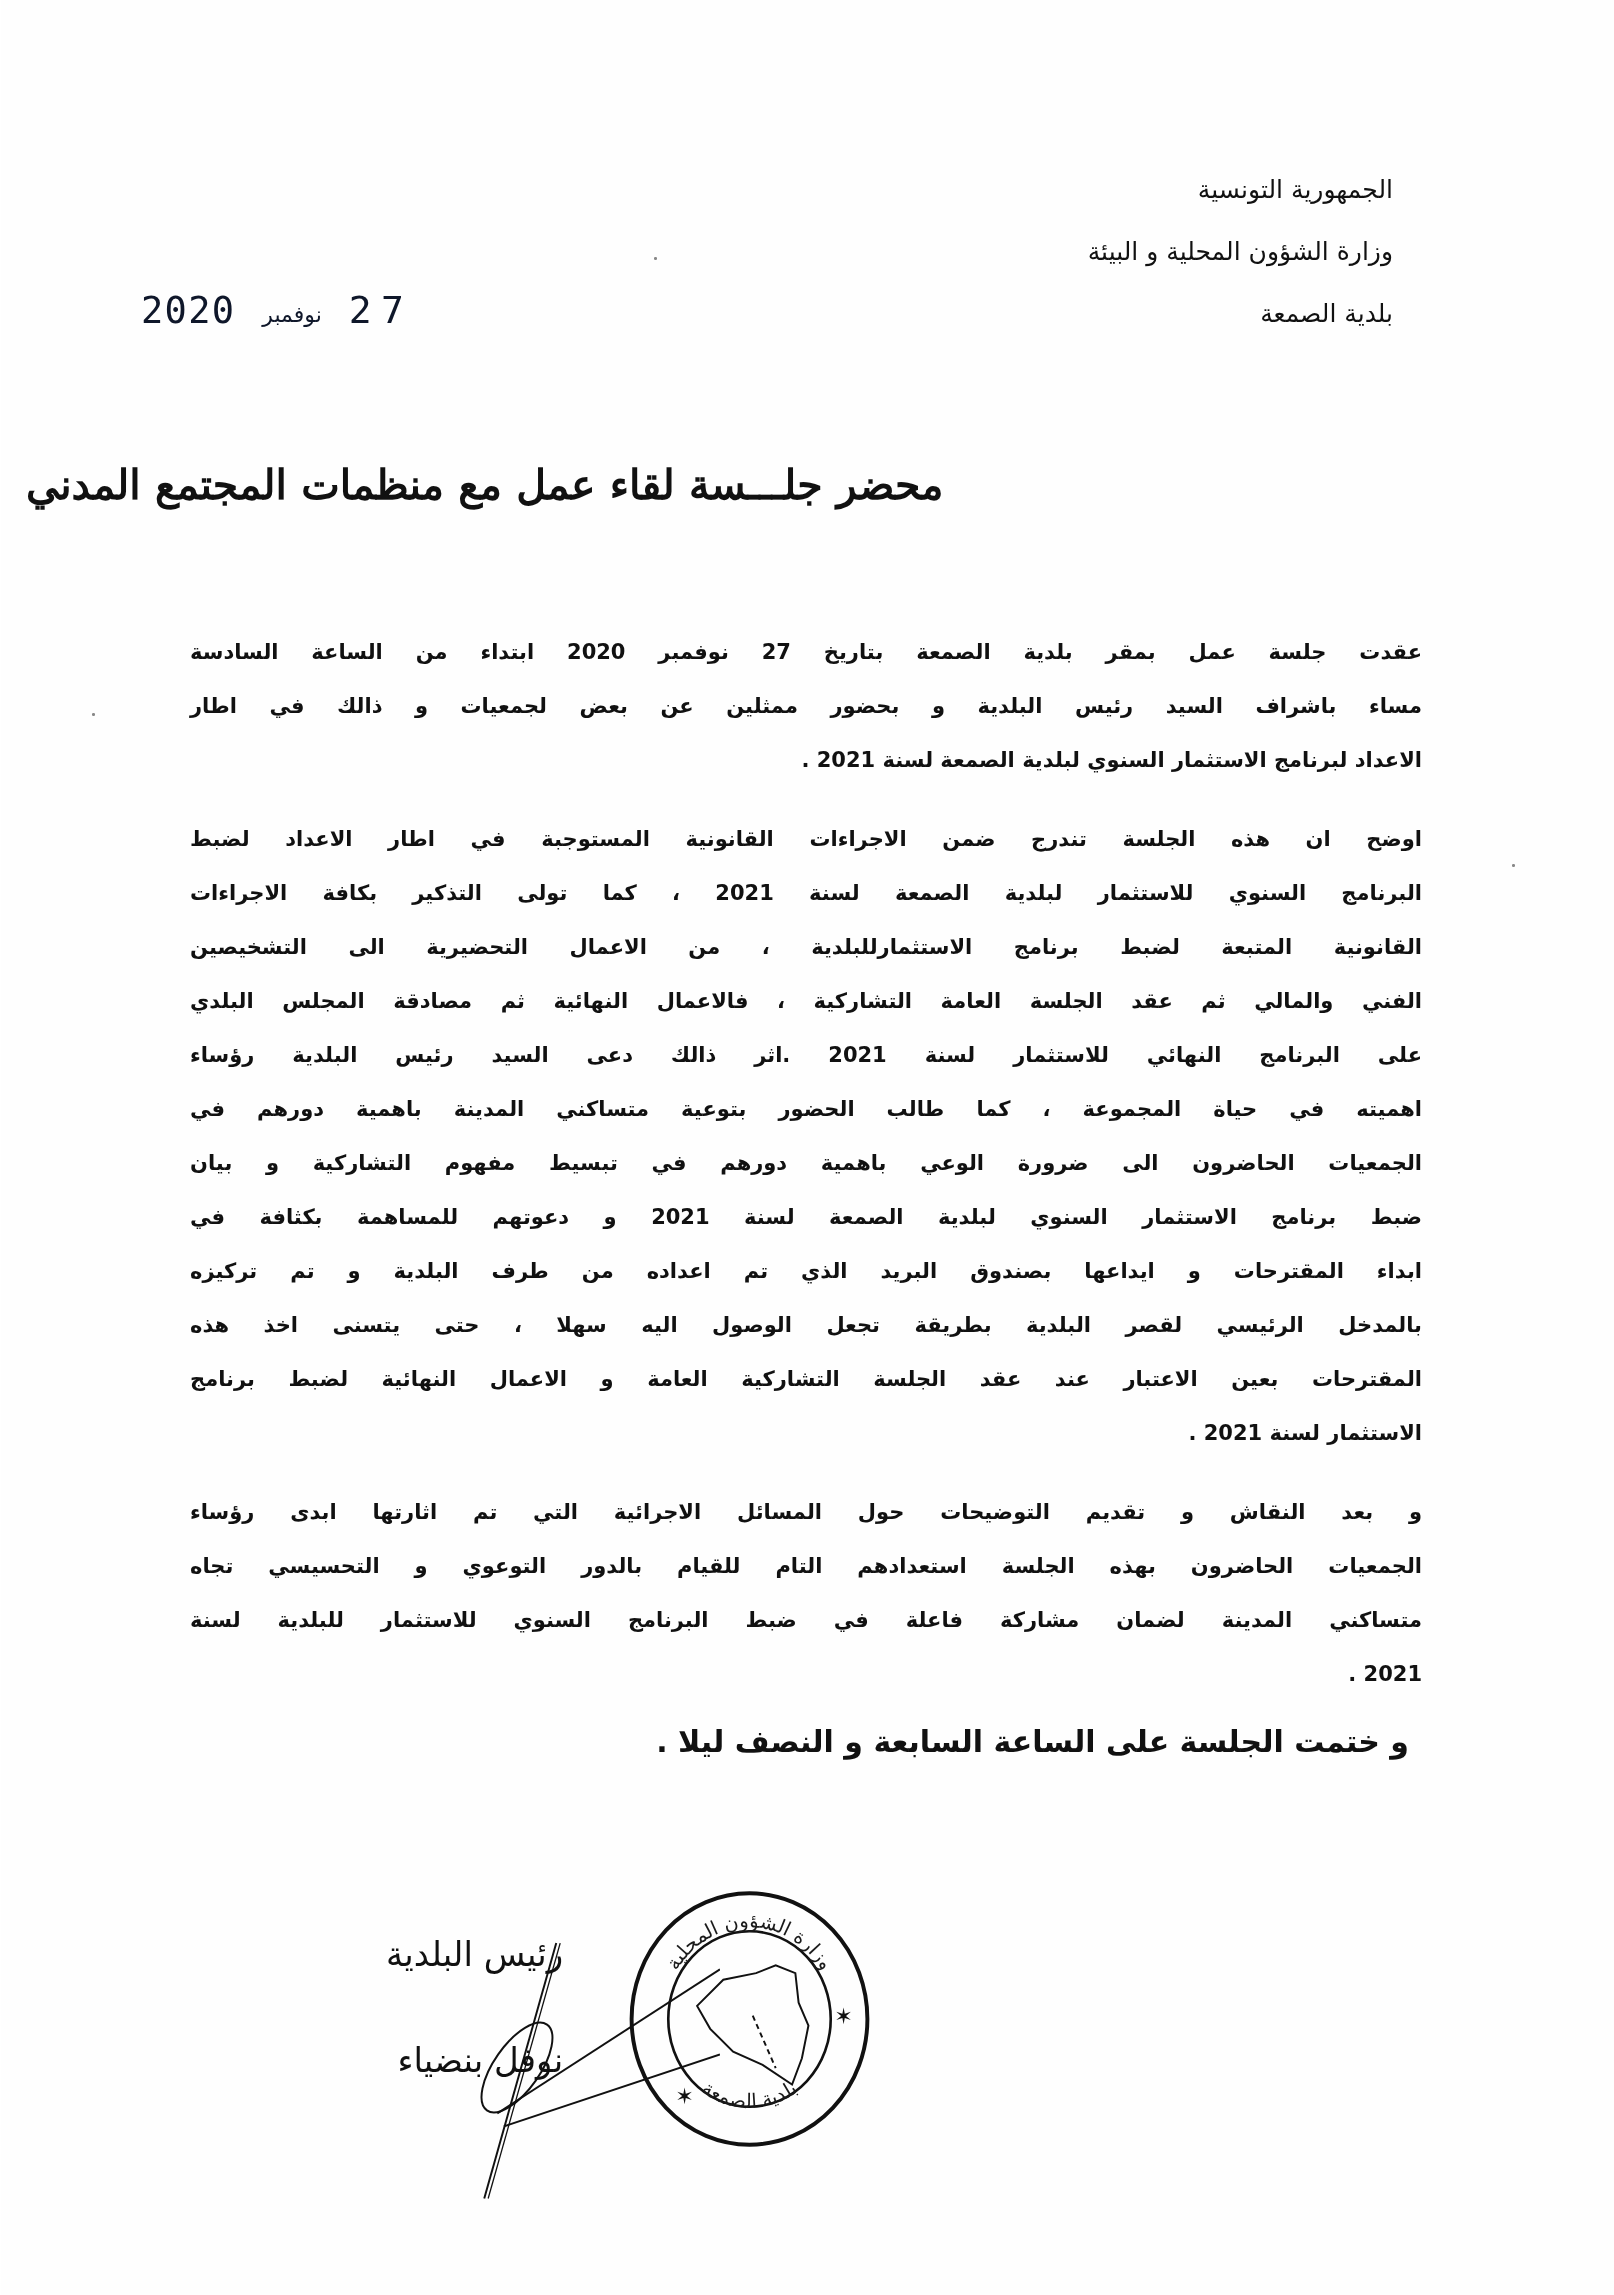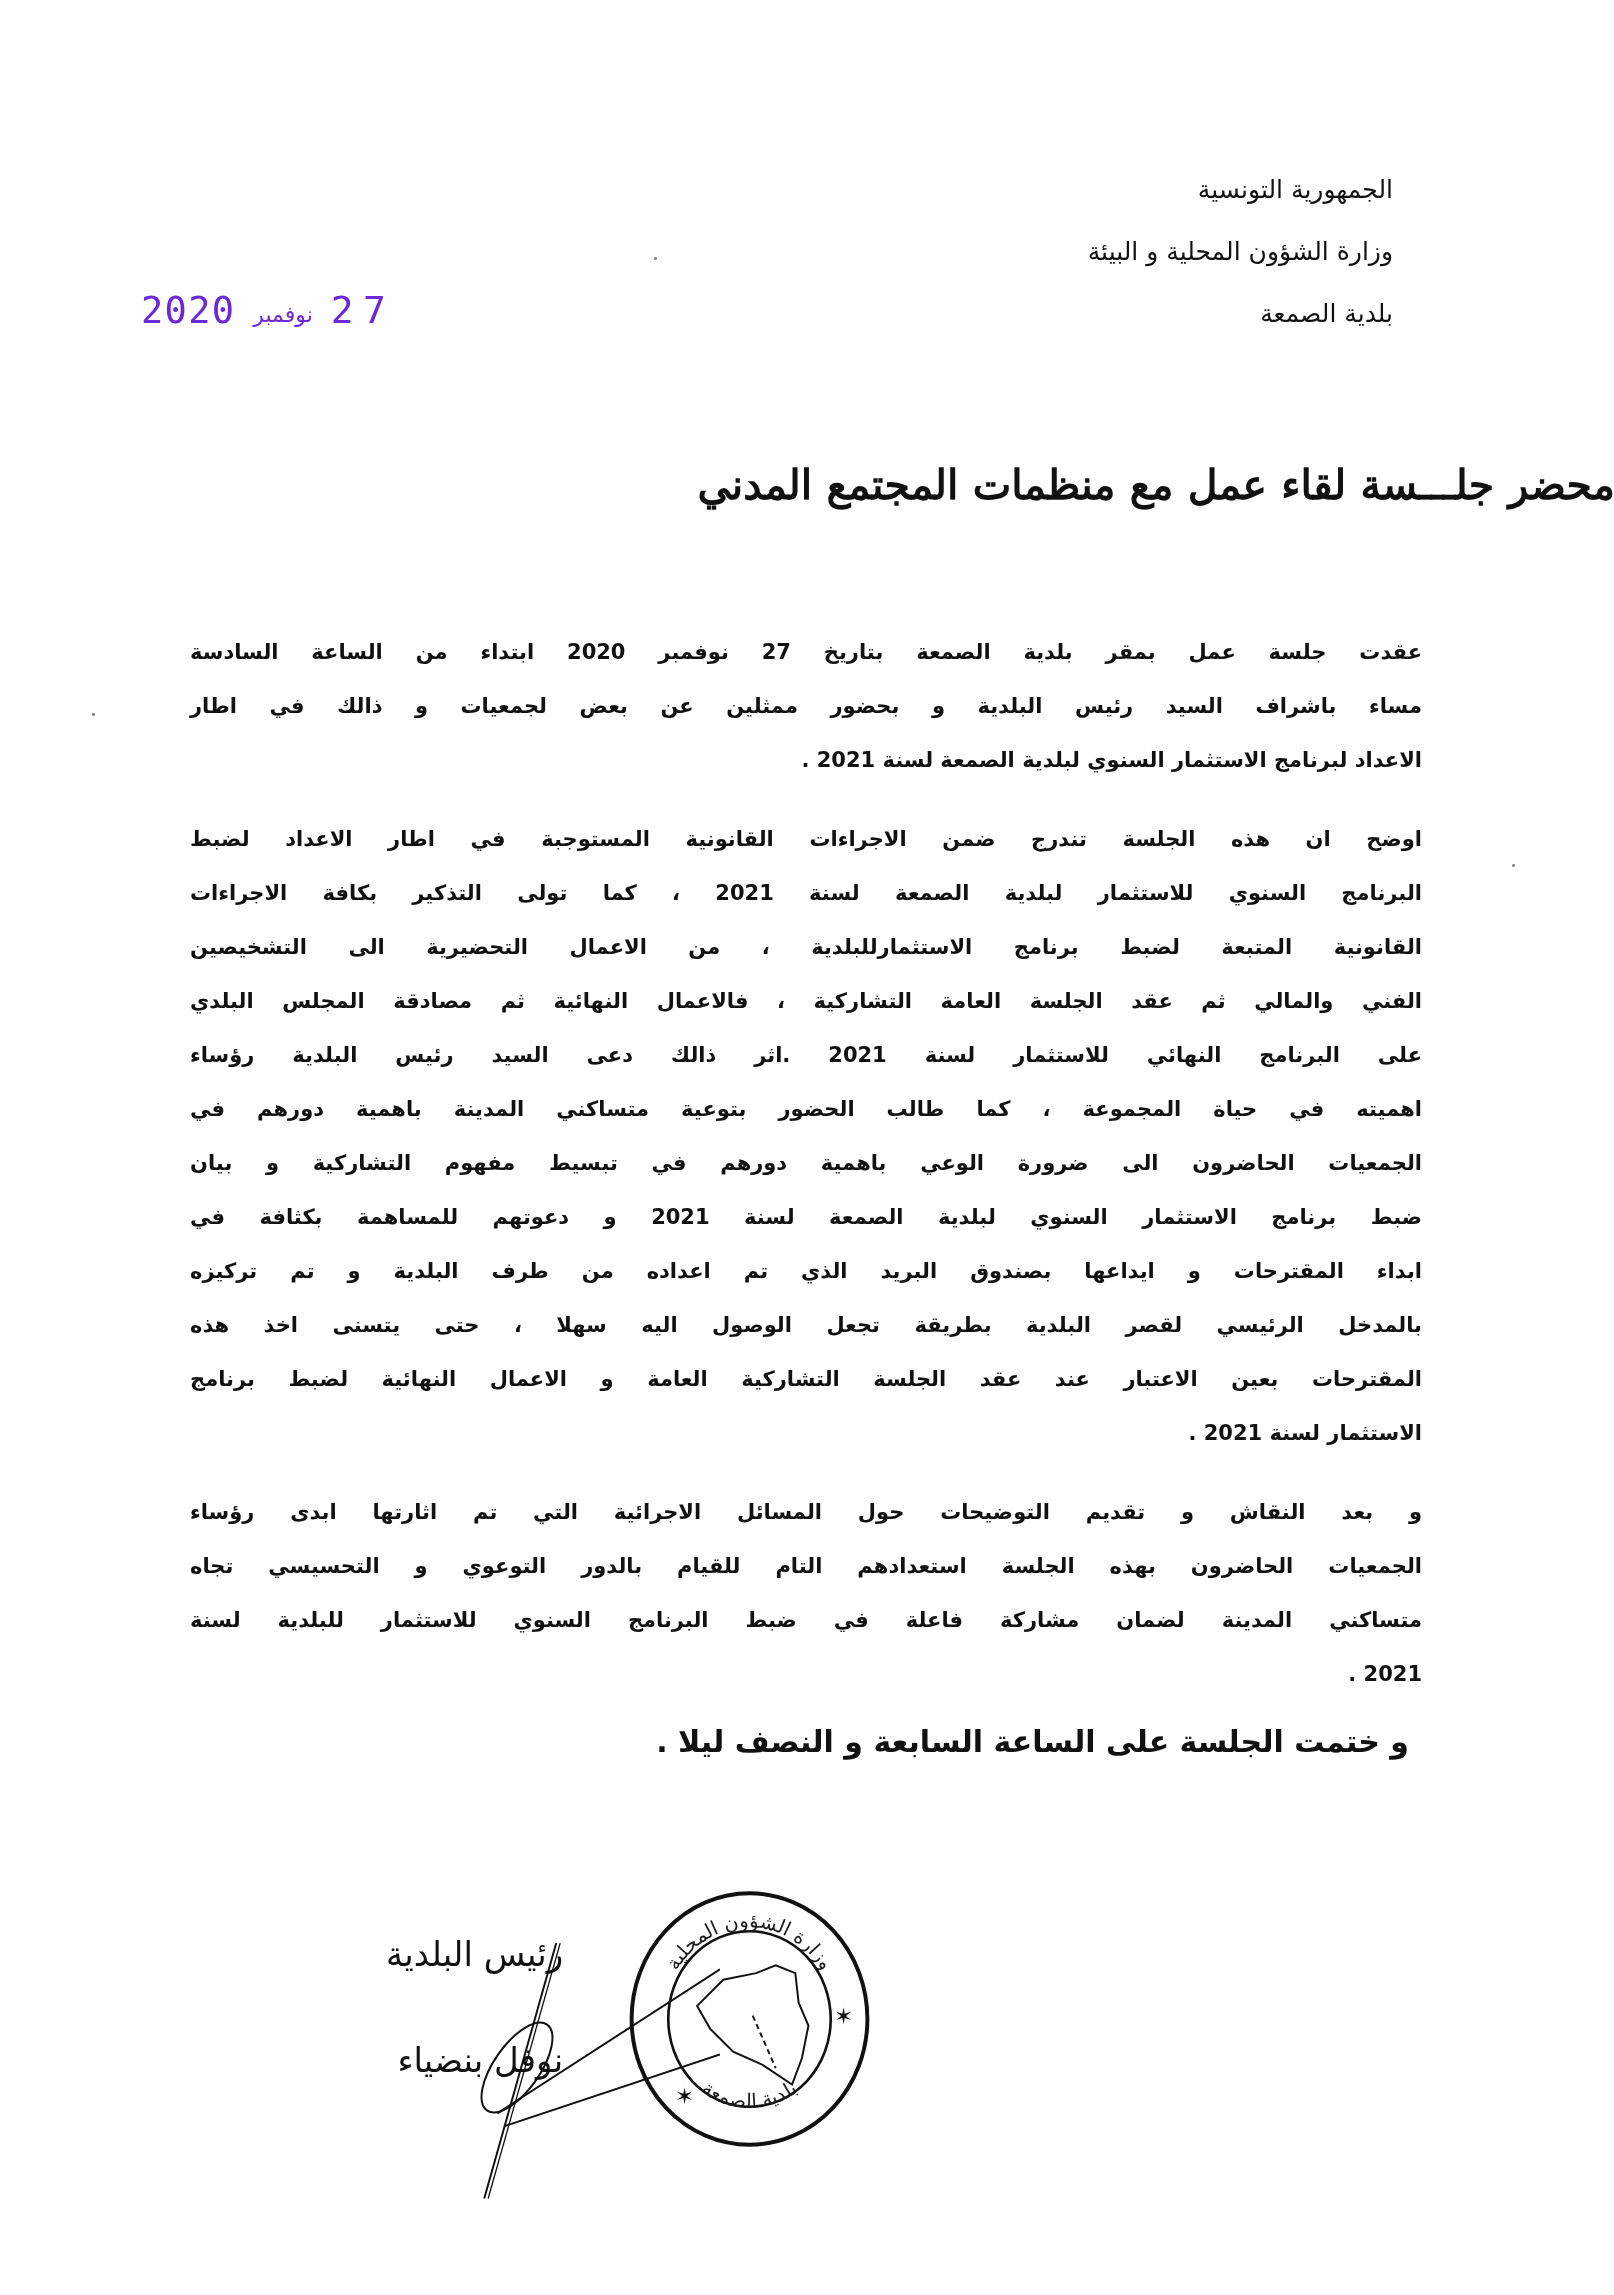--- a/index.html
+++ b/index.html
@@ -35,42 +35,42 @@
     white-space: nowrap;
   }
   
   .date-stamp {
     position: absolute;
     left: 141px;
     top: 288px;
     direction: ltr;
     display: flex;
     align-items: flex-end;
-    gap: 18px;
+    gap: 27px;
     font-family: "DejaVu Sans Mono", "Liberation Mono", monospace;
     font-size: 37px;
-    color: #6d28d9;
+    color: #0f172a;
     letter-spacing: 1.3px;
   }
   .date-stamp .month {
     font-family: "DejaVu Sans", sans-serif;
     font-size: 22px;
     padding-bottom: 5.2px;
   }
   .date-stamp .day {
     font-size: 38px;
     letter-spacing: 9.2px;
   }
   
   .title {
     position: absolute;
     top: 461px;
     left: 0;
     right: 0;
-    text-align: right;
+    text-align: left;
     font-size: 41px;
     font-weight: bold;
     font-family: "DejaVu Serif", "Liberation Serif", serif;
     letter-spacing: 0.7px;
     padding-left: 26px;
   }
   
   .body {
     position: absolute;
     right: 193px;

